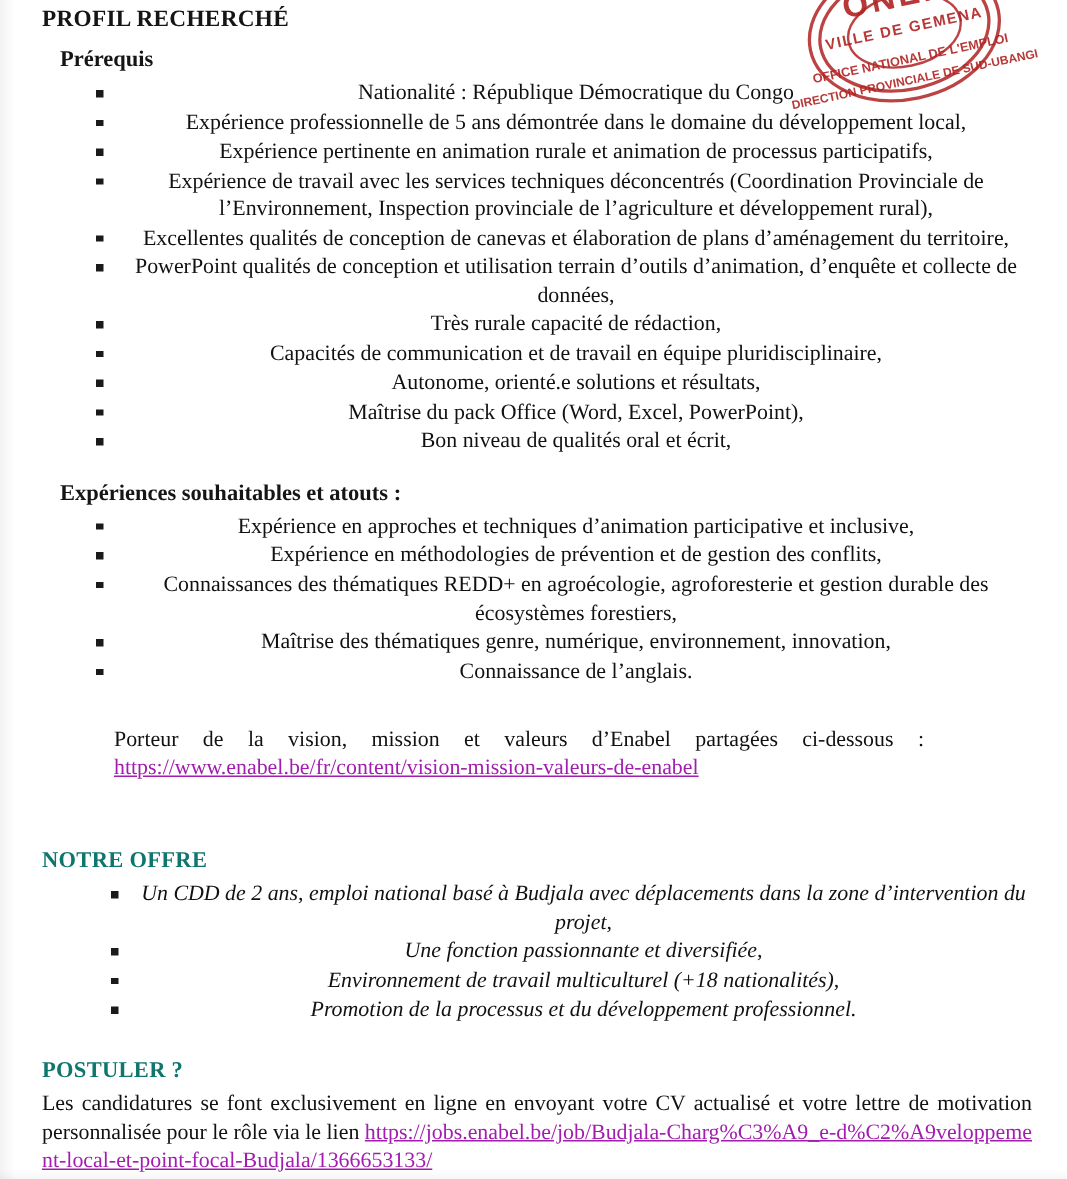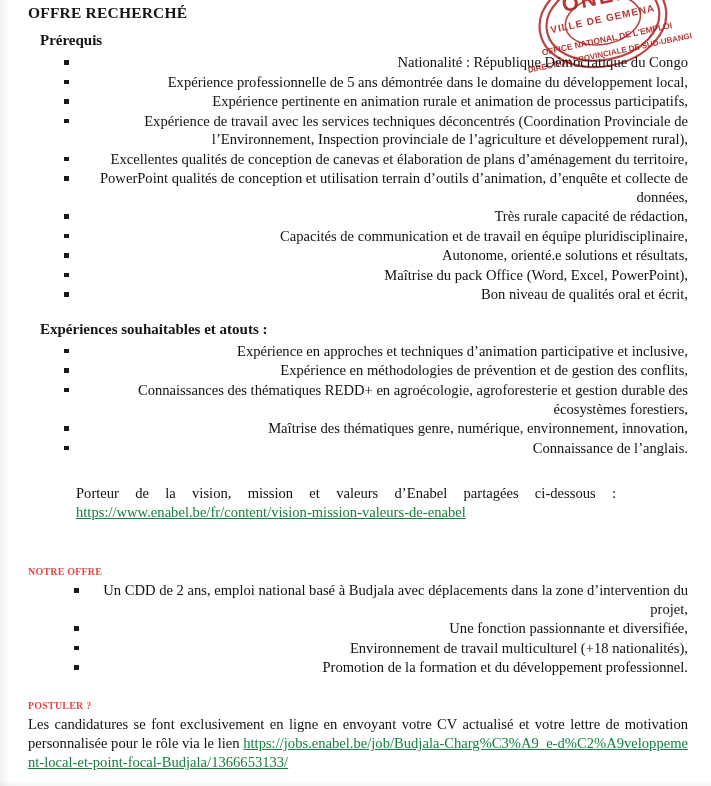--- a/index.html
+++ b/index.html
@@ -45,21 +45,21 @@
     list-style: none;
     margin: 0 0 0 0;
     padding: 0 0 0 36px;
   }
   ul.bullets li {
     position: relative;
     font-size: 14.6px;
     line-height: 1.27;
     margin: 0 0 1px 0;
     padding-left: 16px;
-    text-align: right;
+    text-align: center;
   }
   ul.bullets li:before {
     content: "";
     position: absolute;
     left: 0;
     top: 7px;
     width: 4.5px;
     height: 4.5px;
     background: #1a1a1a;
   }
@@ -69,28 +69,28 @@
     padding-left: 48px;
     font-size: 14.6px;
     line-height: 1.3;
     width: 540px;
   }
   .justify-spread {
     text-align: justify;
     text-align-last: justify;
   }
   a.link {
-    color: #15803d;
+    color: #a21caf;
     text-decoration: underline;
     word-break: break-all;
   }
   .red-head {
-    color: #ef4444;
+    color: #0f766e;
     font-weight: bold;
-    font-size: 10px;
+    font-size: 15px;
     margin: 0 0 4px 0;
     letter-spacing: 0.2px;
   }
   .body-text {
     font-size: 14.6px;
     line-height: 1.3;
     text-align: justify;
     margin: 0;
   }
   
@@ -132,21 +132,21 @@
         <text x="88" y="30" text-anchor="middle" font-family="Liberation Sans, sans-serif" font-size="22" font-weight="bold" letter-spacing="2">ONEM</text>
         <text x="88" y="48" text-anchor="middle" font-family="Liberation Sans, sans-serif" font-size="10" font-weight="bold" letter-spacing="1">VILLE DE GEMENA</text>
         <text x="88" y="68" text-anchor="middle" font-family="Liberation Sans, sans-serif" font-size="8.5" font-weight="bold">OFFICE NATIONAL DE L'EMPLOI</text>
         <text x="88" y="82" text-anchor="middle" font-family="Liberation Sans, sans-serif" font-size="8" font-weight="bold">DIRECTION PROVINCIALE DE SUD-UBANGI</text>
       </g>
     </svg>
   </div>
 
   <div class="content">
 
-    <h2 class="section">OFFRE RECHERCHÉ</h2>
+    <h2 class="section">PROFIL RECHERCHÉ</h2>
 
     <h3 class="sub">Prérequis</h3>
     <ul class="bullets">
       <li>Nationalité : République Démocratique du Congo</li>
       <li>Expérience professionnelle de 5 ans démontrée dans le domaine du développement local,</li>
       <li>Expérience pertinente en animation rurale et animation de processus participatifs,</li>
       <li>Expérience de travail avec les services techniques déconcentrés (Coordination Provinciale de l’Environnement, Inspection provinciale de l’agriculture et développement rural),</li>
       <li>Excellentes qualités de conception de canevas et élaboration de plans d’aménagement du territoire,</li>
       <li>PowerPoint qualités de conception et utilisation terrain d’outils d’animation, d’enquête et collecte de données,</li>
       <li>Très rurale capacité de rédaction,</li>
@@ -170,25 +170,25 @@
     <div class="block-gap-lg"></div>
 
     <div class="para-indent">
       <div class="justify-spread">Porteur de la vision, mission et valeurs d’Enabel partagées ci-dessous :</div>
       <a class="link" href="#">https://www.enabel.be/fr/content/vision-mission-valeurs-de-enabel</a>
     </div>
 
     <div style="height:44px"></div>
 
     <div class="red-head">NOTRE OFFRE</div>
-    <ul class="bullets" style="padding-left:46px;">
+    <ul class="bullets" style="padding-left:46px;font-style:italic;">
       <li>Un CDD de 2 ans, emploi national basé à Budjala avec déplacements dans la zone d’intervention du projet,</li>
       <li>Une fonction passionnante et diversifiée,</li>
       <li>Environnement de travail multiculturel (+18 nationalités),</li>
-      <li>Promotion de la formation et du développement professionnel.</li>
+      <li>Promotion de la processus et du développement professionnel.</li>
     </ul>
 
     <div style="height:22px"></div>
 
     <div class="red-head">POSTULER ?</div>
     <p class="body-text"><span>Les candidatures se font exclusivement en ligne en envoyant votre CV actualisé et votre lettre de motivation personnalisée pour le rôle via le lien </span><a class="link" href="#">https://jobs.enabel.be/job/Budjala-Charg%C3%A9_e-d%C2%A9veloppement-local-et-point-focal-Budjala/1366653133/</a></p>
 
   </div>
 
   <div class="noise-edge-left"></div>

